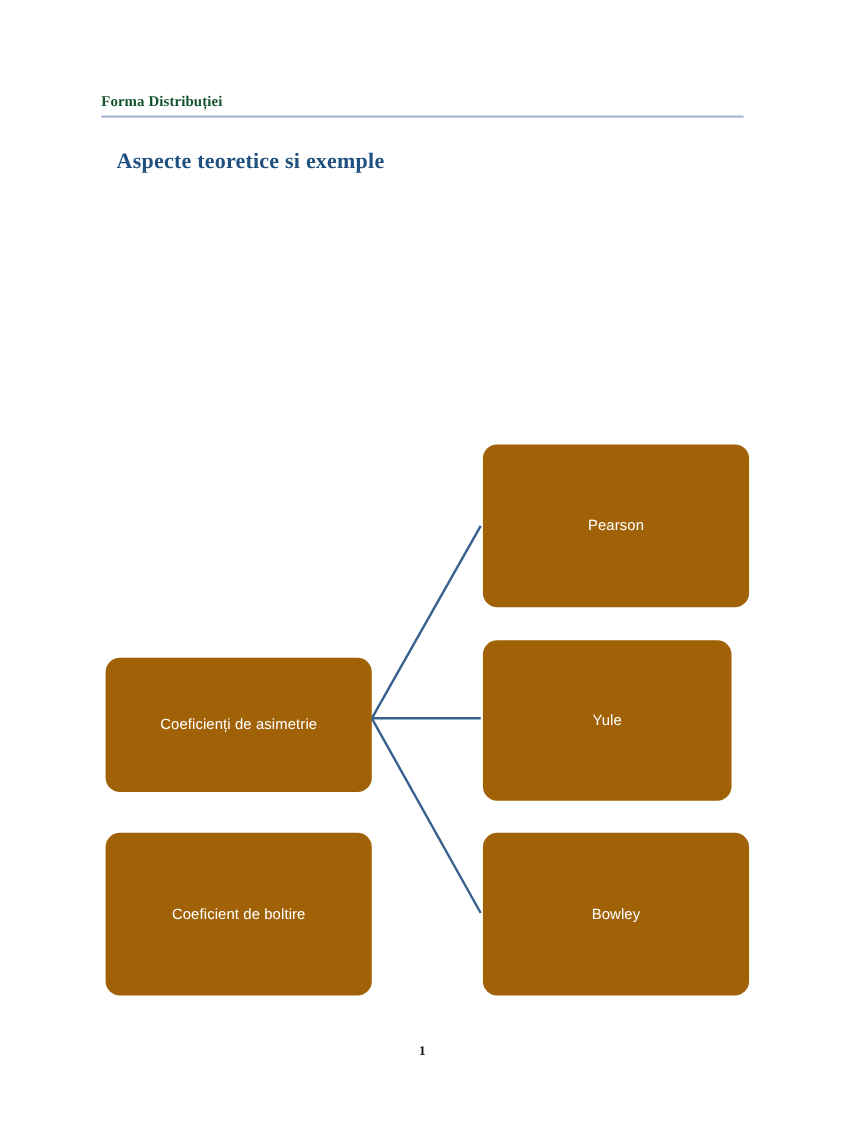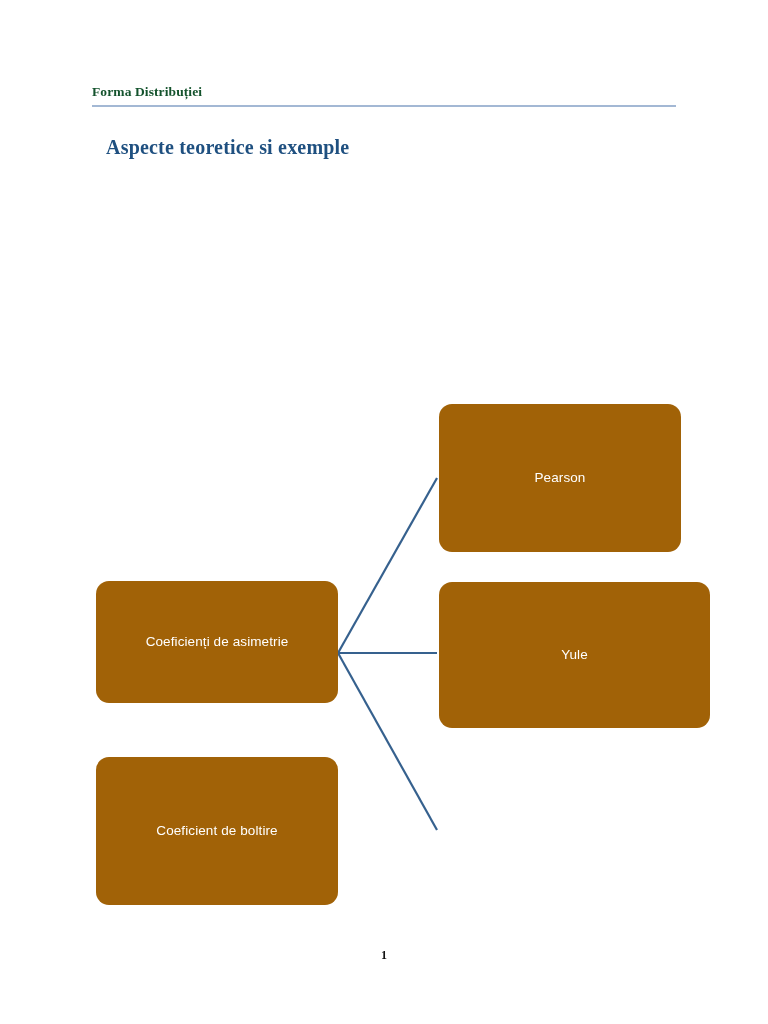--- a/index.html
+++ b/index.html
@@ -85,24 +85,24 @@
     justify-content: center;
     color: #ffffff;
     font-family: "Liberation Sans", sans-serif;
     font-size: 13.5px;
     font-weight: 400;
     letter-spacing: 0.1px;
     text-align: center;
     line-height: 1.2;
   }
 
-  .node-skew    { left: 96px;  top: 581px; width: 242px; height: 122px; }
+  .node-skew    { left: 96px;  top: 598px; width: 242px; height: 122px; }
   .node-kurt    { left: 96px;  top: 757px; width: 242px; height: 148px; }
   .node-pearson { left: 439px; top: 404px; width: 242px; height: 148px; }
-  .node-yule    { left: 439px; top: 582px; width: 271px; height: 146px; text-align: center; }
+  .node-yule    { left: 439px; top: 582px; width: 226px; height: 146px; text-align: center; }
   .node-bowley  { left: 439px; top: 757px; width: 242px; height: 148px; }
 
   
   .page-number {
     position: absolute;
     left: 0;
     top: 948px;
     width: 768px;
     text-align: center;
     font-family: "Liberation Serif", serif;
@@ -143,18 +143,21 @@
     </div>
 
     <div class="node node-pearson">
       <span>Pearson</span>
     </div>
 
     <div class="node node-yule">
       <span>Yule</span>
     </div>
 
+    <div class="node node-bowley">
+      <span>Bowley</span>
+    </div>
 
   </div>
 
   <div class="page-number">1</div>
 
 </div>
 
 </body></html>

